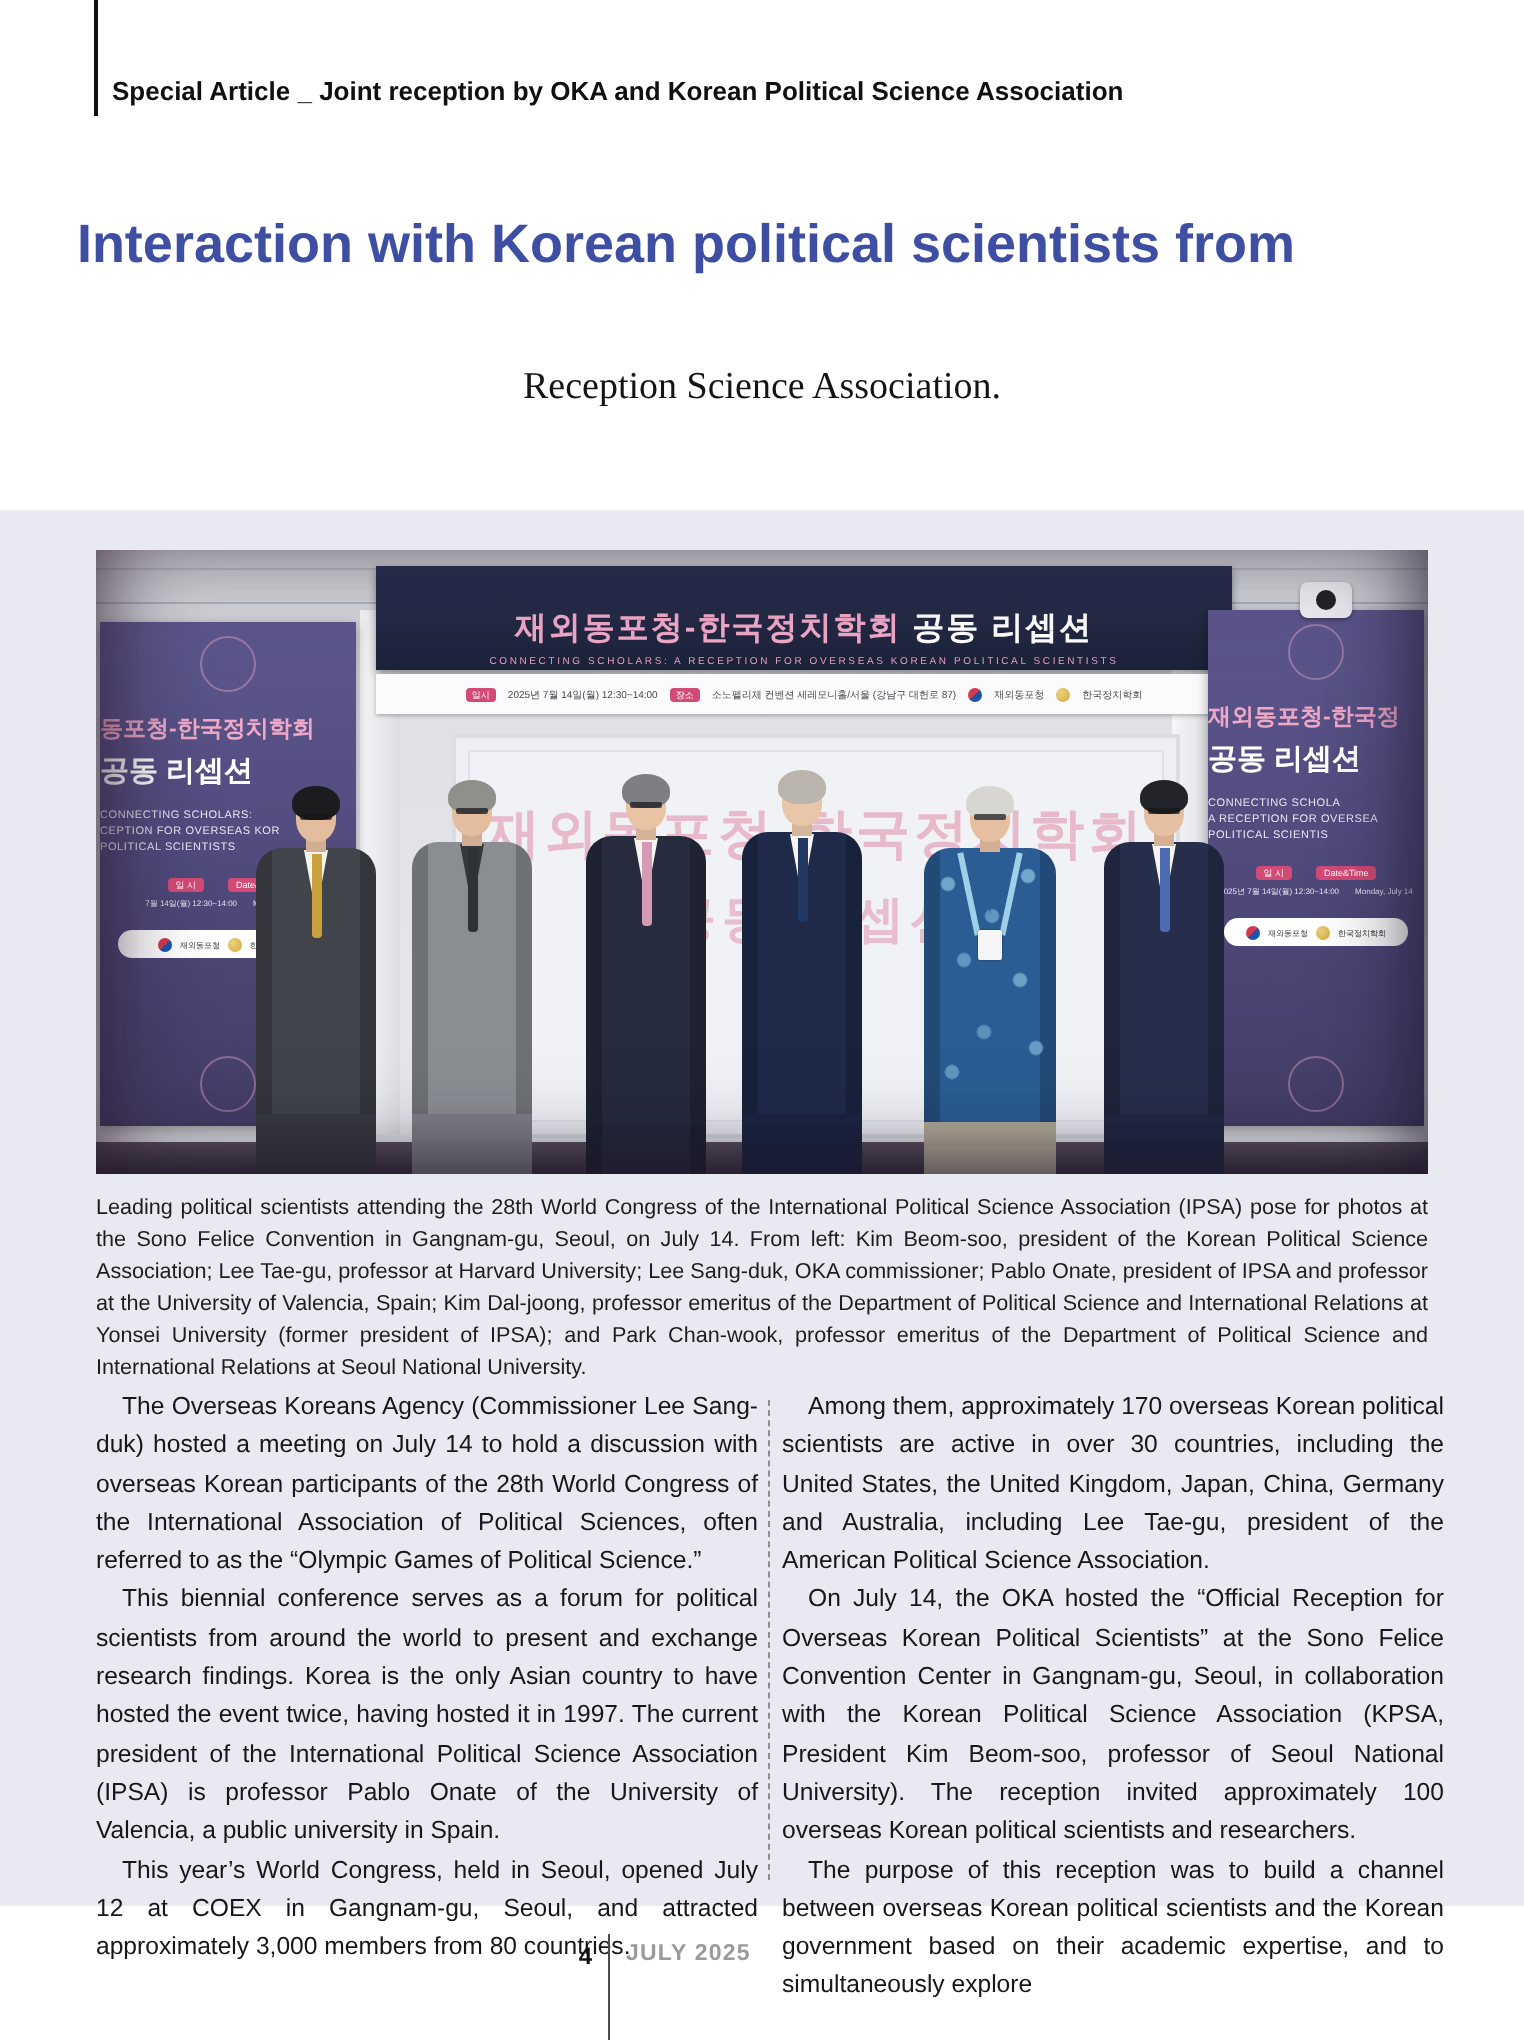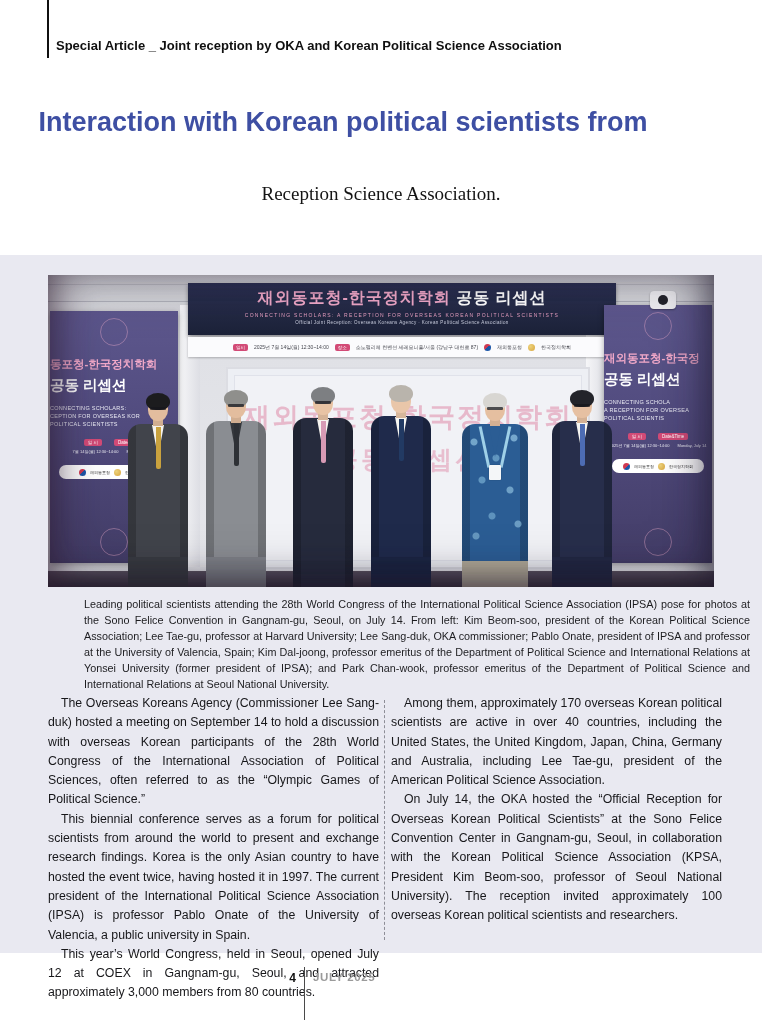--- a/index.html
+++ b/index.html
@@ -23,21 +23,21 @@
   .photo { position:absolute; left:48px; top:275px; width:666px; height:312px; overflow:hidden;
            background:linear-gradient(#cdced3 0%, #e0e1e6 26%, #e7e8ec 100%); }
   .ceiling-line { position:absolute; left:0; top:26px; width:666px; height:1px; background:rgba(110,110,125,.35); }
   .ceiling-line2 { position:absolute; left:0; top:9px; width:666px; height:1px; background:rgba(110,110,125,.22); }
   .pillar { position:absolute; top:30px; width:20px; height:262px;
             background:linear-gradient(90deg,#f6f6f8,#dddee4); }
   .pillar.pl { left:132px; } .pillar.pr { left:538px; }
 
   .banner { position:absolute; left:140px; top:8px; width:428px; height:52px; text-align:center;
             background:linear-gradient(#2b3152,#1c2238); box-shadow:0 2px 4px rgba(0,0,0,.4); }
-  .banner-ko { margin-top:5px; font-size:16px; font-weight:bold; color:var(--banner_pink,#f0a8c8); letter-spacing:1px; }
+  .banner-ko { margin-top:21px; font-size:16px; font-weight:bold; color:var(--banner_pink,#f0a8c8); letter-spacing:1px; }
   .banner-ko .wh { color:#ffffff; }
   .banner-en1 { margin-top:3px; font-size:5px; color:#e79fc0; letter-spacing:1.3px; }
   .banner-en2 { margin-top:2px; font-size:4.5px; color:#cdd1e2; letter-spacing:.4px; }
   .banner-strip { position:absolute; left:140px; top:62px; width:428px; height:20px; background:#fbfbfd;
                   box-shadow:0 1px 2px rgba(0,0,0,.25); display:flex; align-items:center; justify-content:center;
                   gap:6px; font-size:5px; color:#46474f; white-space:nowrap; }
   .mini-badge { background:var(--badge_pink,#d24a76); color:#fff; font-size:4.5px; padding:1px 3px; border-radius:2px; }
   .dot { width:7px; height:7px; border-radius:50%; display:inline-block; }
   .dot.gov { background:linear-gradient(135deg,#d03a52 50%,#1b56a8 50%); }
   .dot.gold { background:radial-gradient(circle at 35% 35%, #ecd27c, #d9a53c); }
@@ -113,21 +113,21 @@
                                     background:#f4f6f8; border-radius:1px; box-shadow:0 0 1px rgba(0,0,0,.5); }
 
   .vignette { position:absolute; inset:0; pointer-events:none;
               box-shadow:inset 0 0 60px rgba(30,20,40,.30),
                          inset 26px 0 36px -18px rgba(55,30,50,.5),
                          inset -26px 0 36px -18px rgba(30,25,45,.55),
                          inset 0 -20px 30px -12px rgba(25,20,35,.45); }
 
   
   .caption { position:absolute; left:48px; top:596px; width:666px; font-size:10.8px; line-height:16px;
-             color:#1d1d20; text-align:justify;margin-left:36px; }
+             color:#1d1d20; text-align:justify; }
 
   
   .col { position:absolute; top:694px; width:331px; font-size:12.3px; line-height:19.3px;
          color:#17171a; text-align:justify; }
   .col p { margin:0; text-indent:13px; }
   .col-left { left:48px; } .col-right { left:391px; }
   .col-divider { position:absolute; left:384px; top:700px; height:240px; width:0;
                  border-left:1px dashed #8d8d96; }
 
   
@@ -303,27 +303,28 @@
           <div class="hair"></div>
           <div class="glasses"></div>
         </div>
       </div>
     <div class="vignette"></div>
   </div>
 
   <div class="caption">Leading political scientists attending the 28th World Congress of the International Political Science Association (IPSA) pose for photos at the Sono Felice Convention in Gangnam-gu, Seoul, on July 14. From left: Kim Beom-soo, president of the Korean Political Science Association; Lee Tae-gu, professor at Harvard University; Lee Sang-duk, OKA commissioner; Pablo Onate, president of IPSA and professor at the University of Valencia, Spain; Kim Dal-joong, professor emeritus of the Department of Political Science and International Relations at Yonsei University (former president of IPSA); and Park Chan-wook, professor emeritus of the Department of Political Science and International Relations at Seoul National University.</div>
 
   <div class="col col-left">
-    <p>The Overseas Koreans Agency (Commissioner Lee Sang-duk) hosted a meeting on September 14 to hold a discussion with overseas Korean participants of the 28th World Congress of the International Association of Political Sciences, often referred to as the “Olympic Games of Political Science.”</p>
+    <p>The Overseas Koreans Agency (Commissioner Lee Sang-duk) hosted a meeting on July 14 to hold a discussion with overseas Korean participants of the 28th World Congress of the International Association of Political Sciences, often referred to as the “Olympic Games of Political Science.”</p>
     <p>This biennial conference serves as a forum for political scientists from around the world to present and exchange research findings. Korea is the only Asian country to have hosted the event twice, having hosted it in 1997. The current president of the International Political Science Association (IPSA) is professor Pablo Onate of the University of Valencia, a public university in Spain.</p>
     <p>This year’s World Congress, held in Seoul, opened July 12 at COEX in Gangnam-gu, Seoul, and attracted approximately 3,000 members from 80 countries.</p>
   </div>
   <div class="col-divider"></div>
   <div class="col col-right">
-    <p>Among them, approximately 170 overseas Korean political scientists are active in over 40 countries, including the United States, the United Kingdom, Japan, China, Germany and Australia, including Lee Tae-gu, president of the American Political Science Association.</p>
+    <p>Among them, approximately 170 overseas Korean political scientists are active in over 30 countries, including the United States, the United Kingdom, Japan, China, Germany and Australia, including Lee Tae-gu, president of the American Political Science Association.</p>
     <p>On July 14, the OKA hosted the “Official Reception for Overseas Korean Political Scientists” at the Sono Felice Convention Center in Gangnam-gu, Seoul, in collaboration with the Korean Political Science Association (KPSA, President Kim Beom-soo, professor of Seoul National University). The reception invited approximately 100 overseas Korean political scientists and researchers.</p>
+    <p>The purpose of this reception was to build a channel between overseas Korean political scientists and the Korean government based on their academic expertise, and to simultaneously explore</p>
   </div>
 
   <div class="footer-num">4</div>
   <div class="footer-line"></div>
   <div class="footer-issue">JULY 2025</div>
 
 </div>
 
 </body></html>

